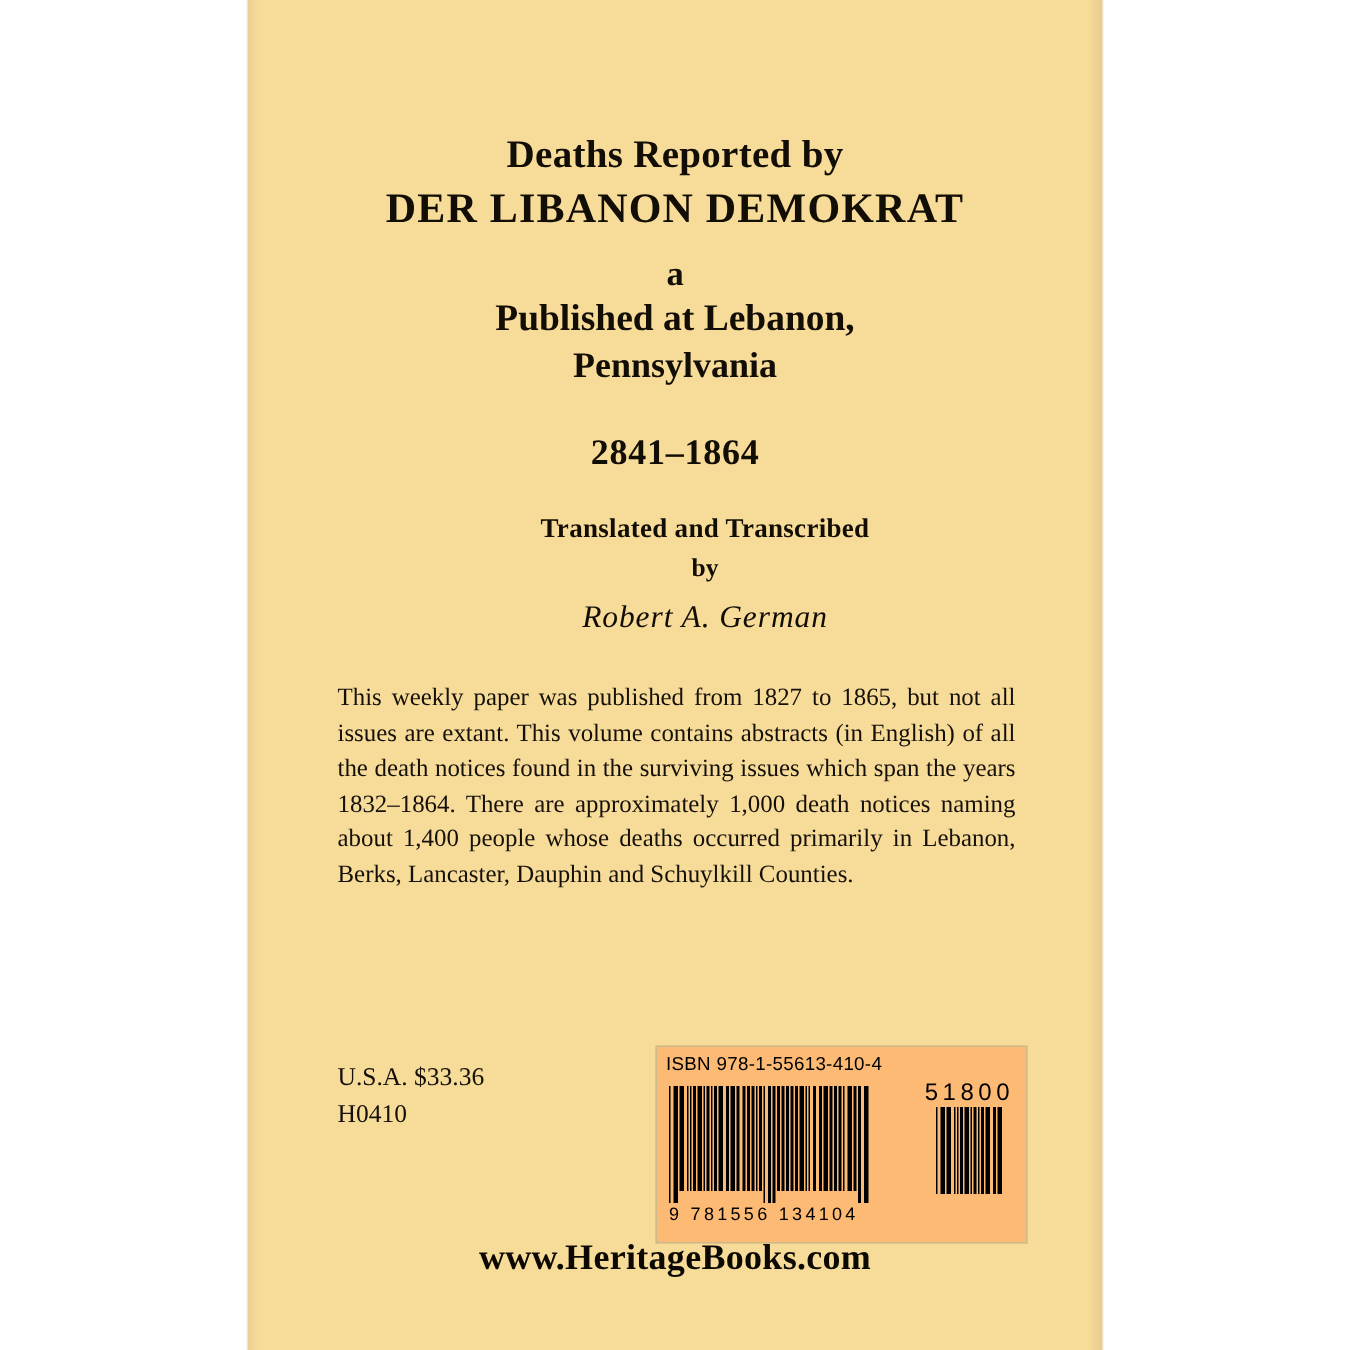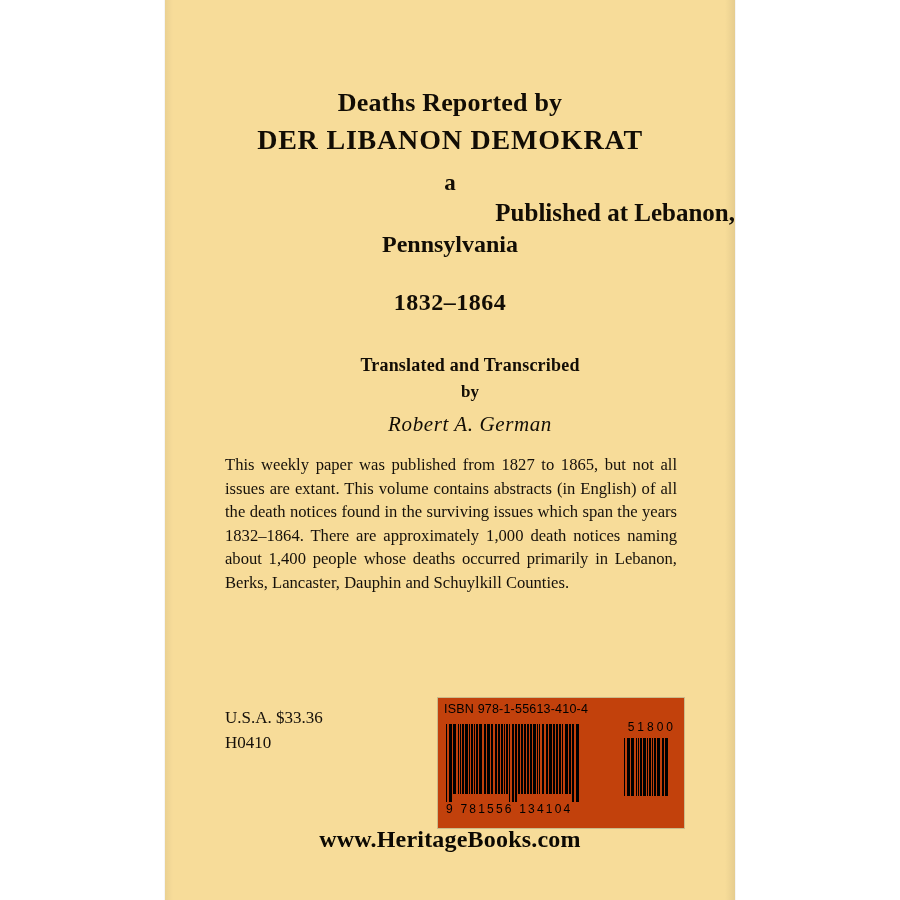--- a/index.html
+++ b/index.html
@@ -75,39 +75,38 @@
   .t-line4 {
     font-size: 25px;
     font-weight: bold;
     margin-top: 13px;
     line-height: 1.32;
   }
   .t-line5 {
     font-size: 25px;
     font-weight: bold;
     line-height: 1.32;
-    text-align: right;
   }
   .t-line6 {
     font-size: 24px;
     font-weight: bold;
     line-height: 1.32;
   }
   .t-dates {
     font-size: 24px;
     font-weight: bold;
     margin-top: 28px;
     letter-spacing: 0.5px;
   }
 
   .credit-block {
     position: absolute;
     left: 0;
     right: 0;
-    top: 355px;
+    top: 342px;
     text-align: center;
     color: #120d05;
     margin-left: 40px;
   }
   .c-trans {
     font-size: 18px;
     font-weight: bold;
     letter-spacing: 0.2px;
   }
   .c-by {
@@ -142,38 +141,38 @@
     line-height: 1.45;
     color: #15100a;
   }
 
   .barcode-box {
     position: absolute;
     left: 272px;
     top: 697px;
     width: 248px;
     height: 132px;
-    background: #c2410c;
+    background: #fdba74;
     border: 1px solid #cbbb8a;
     box-sizing: border-box;
   }
   .isbn-text {
     position: absolute;
     left: 6px;
     top: 4px;
     font-size: 12.5px;
     font-family: "Liberation Sans", sans-serif;
     color: #000;
     letter-spacing: 0.2px;
   }
   .addon-digits {
     position: absolute;
     right: 8px;
     top: 22px;
-    font-size: 12px;
+    font-size: 16px;
     font-family: "Liberation Sans", sans-serif;
     letter-spacing: 3px;
     color: #000;
   }
   .bars-main {
     position: absolute;
     left: 8px;
     top: 26px;
     width: 166px;
     height: 78px;
@@ -224,21 +223,21 @@
 
 <div class="page">
   <div class="cover">
 
     <div class="title-block">
       <div class="t-line1">Deaths Reported by</div>
       <div class="t-line2">DER LIBANON DEMOKRAT</div>
       <div class="t-line3">a</div>
       <div class="t-line5">Published at Lebanon,</div>
       <div class="t-line6">Pennsylvania</div>
-      <div class="t-dates">1832–1864</div>
+      <div class="t-dates">2841–1864</div>
     </div>
 
     <div class="credit-block">
       <div class="c-trans">Translated and Transcribed</div>
       <div class="c-by">by</div>
       <div class="c-author">Robert A. German</div>
     </div>
 
     <div class="blurb">This weekly paper was published from 1827 to 1865, but not all issues are extant. This volume contains abstracts (in English) of all the death notices found in the surviving issues which span the years 1832–1864. There are approximately 1,000 death notices naming about 1,400 people whose deaths occurred primarily in Lebanon, Berks, Lancaster, Dauphin and Schuylkill Counties.</div>
 

